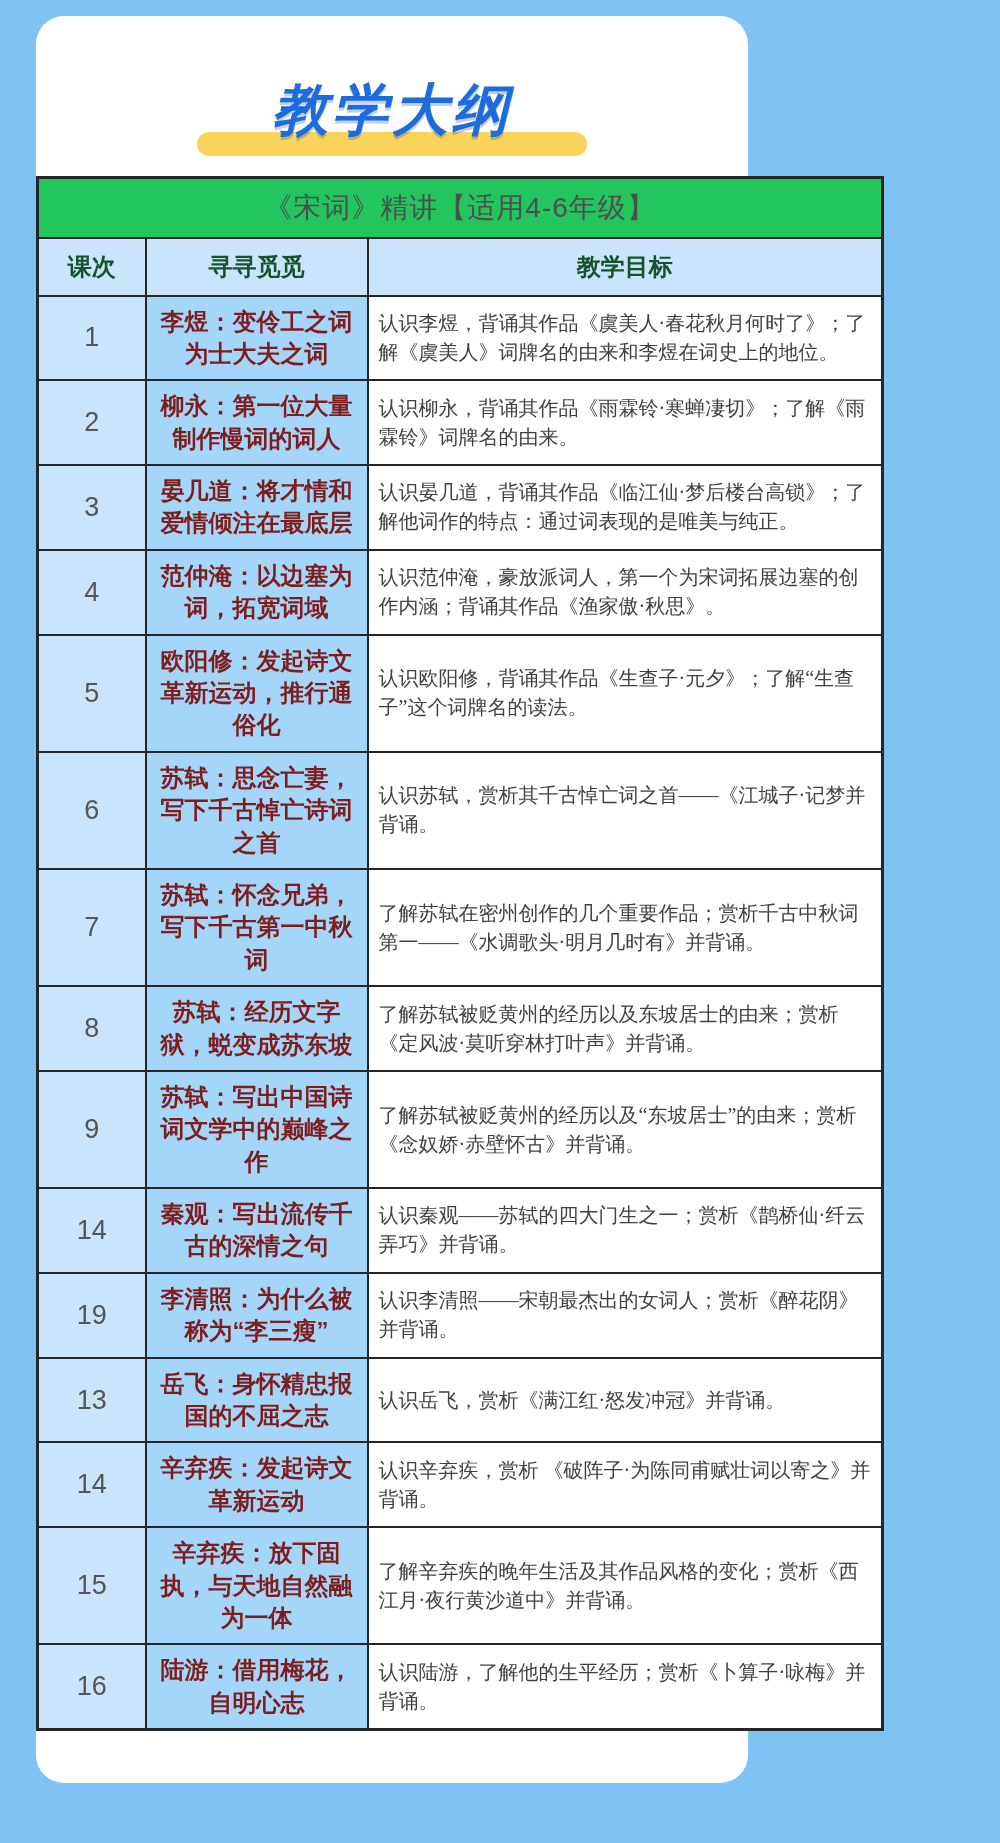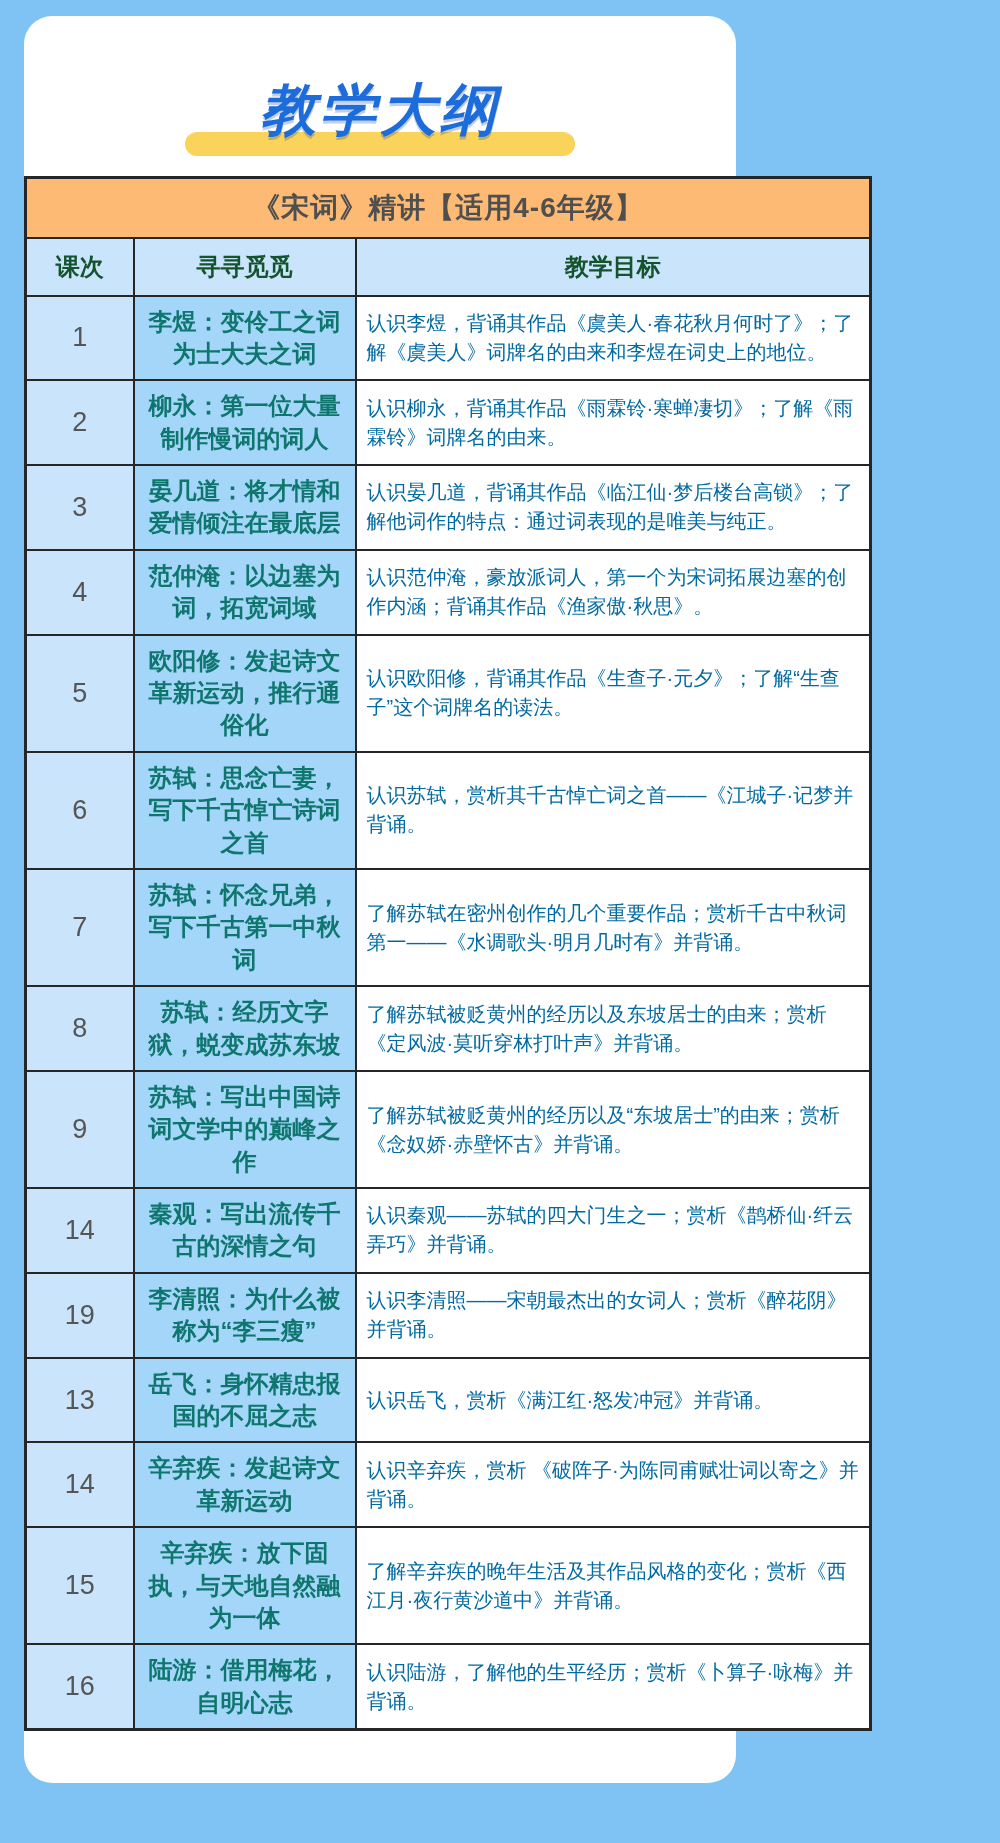--- a/index.html
+++ b/index.html
@@ -6,21 +6,21 @@
     margin: 0;
     padding: 0;
     width: 1000px;
     height: 1843px;
     background: #7ec3f3;
     font-family: "Liberation Sans", sans-serif;
     overflow: hidden;
   }
   .card {
     position: absolute;
-    left: 24px;
+    left: 36px;
     top: 16px;
     width: 712px;
     height: 1767px;
     background: #ffffff;
     border-radius: 28px;
     box-sizing: border-box;
   }
   
   .title-wrap {
     position: relative;
@@ -60,24 +60,24 @@
   }
   table.syllabus th, table.syllabus td {
     border: 2px solid #262626;
     box-sizing: border-box;
   }
   .col-no   { width: 108px; }
   .col-name { width: 222px; }
   .col-goal { width: 515px; }
 
   .t-title {
-    background: #fdba74;
+    background: #22c55e;
     height: 60px;
     font-size: 28px;
-    font-weight: bold;
+    font-weight: normal;
     color: #4f4f4f;
     text-align: center;
     letter-spacing: 1px;
   }
   tr.t-head th {
     background: #c9e4fb;
     height: 58px;
     font-size: 24px;
     font-weight: bold;
     color: #14532d;
@@ -88,31 +88,32 @@
     text-align: center;
     font-size: 27px;
     color: #555555;
     font-weight: 400;
   }
   td.c-name {
     background: #a4d6fa;
     text-align: center;
     font-size: 24px;
     font-weight: bold;
-    color: #0f766e;
+    color: #7f1d1d;
     line-height: 1.35;
     padding: 9px 4px;
   }
   td.c-goal {
     background: #ffffff;
     text-align: left;
     font-size: 20px;
-    color: #0369a1;
+    color: #404040;
     line-height: 1.45;
     padding: 8px 10px;
+    font-family: Liberation Serif, serif;
   }
 </style>
 </head>
 <body>
 
 <div class="card">
 
   <div class="title-wrap">
     <span class="yellow-bar"></span>
     <span class="title-text">教学大纲</span>

